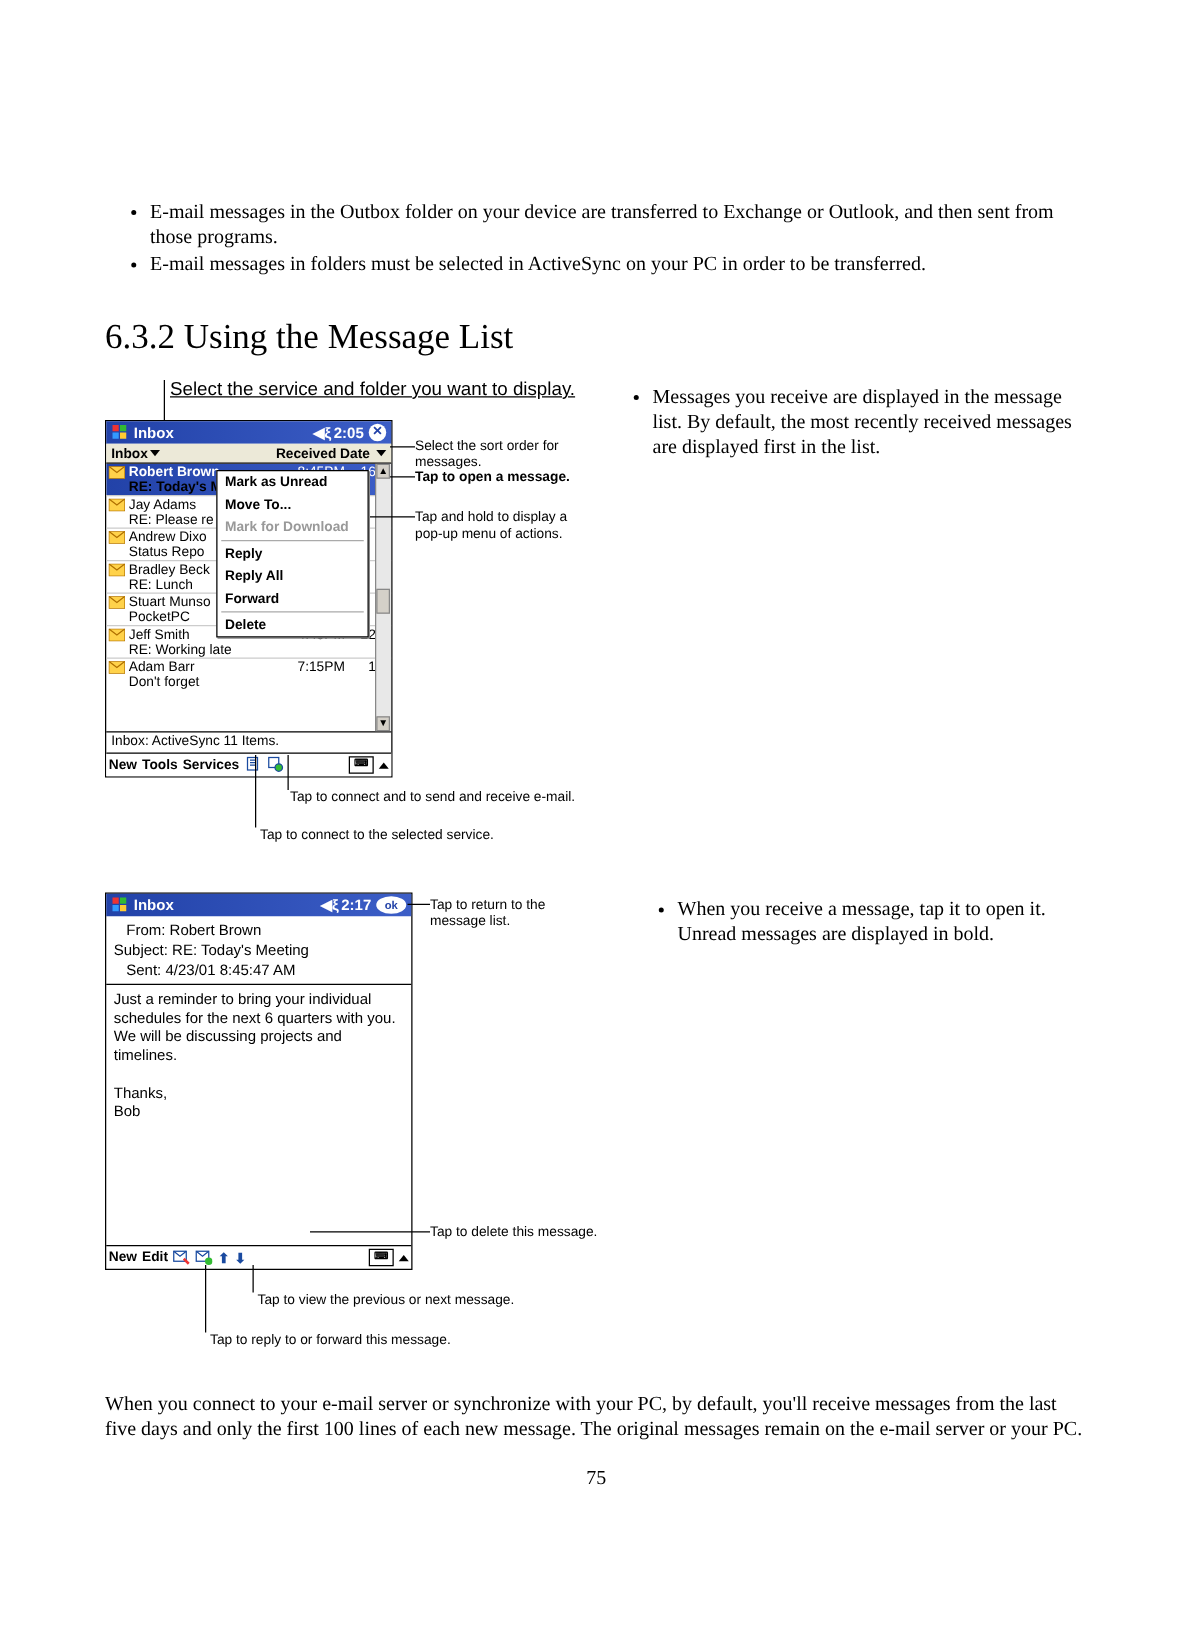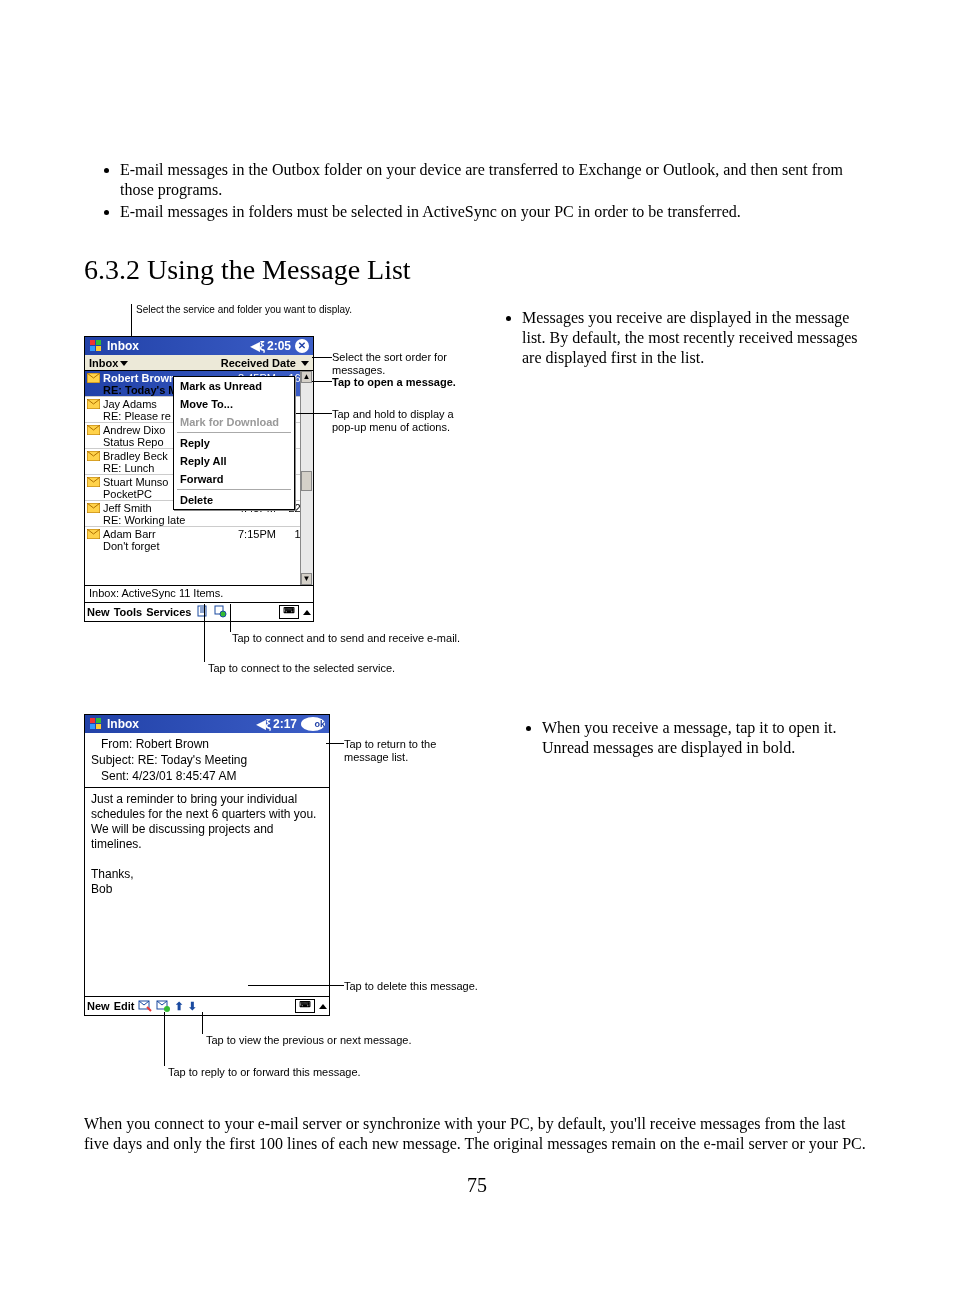--- a/index.html
+++ b/index.html
@@ -43,21 +43,21 @@
   .fig-right-notes ul {
     padding-left: 38px;
     margin-top: 4px;
   }
   .fig-right-notes li {
     line-height: 1.25;
   }
   .page-num {
     text-align: center;
     margin-top: 20px;
-    font-size: 20px;
+    font-size: 16px;
     font-family: Liberation Serif, serif;
   }
 
   
   .device1-wrap {
     position: relative;
     width: 380px;
     height: 390px;
     font-family: Tahoma, Arial, sans-serif;
     font-size: 11px;
@@ -67,22 +67,23 @@
     left: 0;
     top: 32px;
     width: 228px;
     border: 1px solid #000;
     background: #fff;
   }
   .pick-caption {
     position: absolute;
     left: 52px;
     top: 0;
-    font-size: 10px;
+    font-size: 15px;
     line-height: 1.1;
+    text-decoration: underline;
   }
   .pick-caption::before {
     content: "";
     position: absolute;
     left: -5px;
     top: 0;
     width: 1px;
     height: 34px;
     background: #000;
   }
@@ -281,40 +282,40 @@
     position:absolute;
     left:0; top:0;
     width:244px;
     border:1px solid #000;
     background:#fff;
   }
   .ok-circle {
     width:24px;height:14px;border-radius:50%;
     background:#fff;color:#2242a8;
     font-size:9px;font-weight:bold;
-    text-align:right;line-height:14px;
+    text-align:center;line-height:14px;
   }
   .msgheader {
     border-bottom:1px solid #000;
     padding:3px 6px;
     font-size:12px;
     line-height:16px;
   }
   .msgbody {
     min-height: 200px;
     padding: 4px 6px;
     font-size: 12px;
     line-height: 15px;
   }
   .call2 {
     position:absolute;
     font-size:11px;
     line-height:1.15;
   }
-  .call2.ret { left:260px; top:4px;margin-top:20px; }
+  .call2.ret { left:260px; top:4px; }
   .call2.ret::before {
     content:""; position:absolute; left:-18px; top:5px; width:18px; height:1px; background:#000;
   }
   .call2.del { left:260px; top:266px; }
   .call2.del::before {
     content:""; position:absolute; left:-96px; top:5px; width:96px; height:1px; background:#000;
   }
   .call2.prev { left:122px; top:320px; }
   .call2.prev::before {
     content:""; position:absolute; left:-4px; top:-22px; width:1px; height:22px; background:#000;

